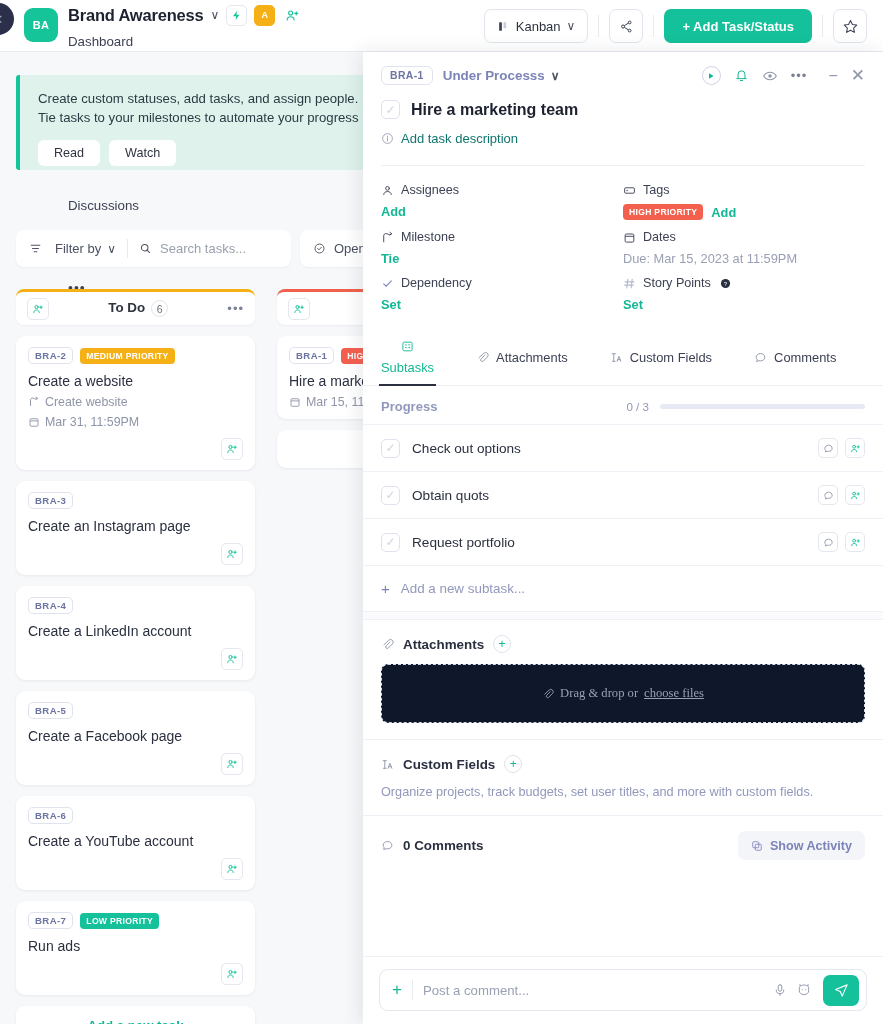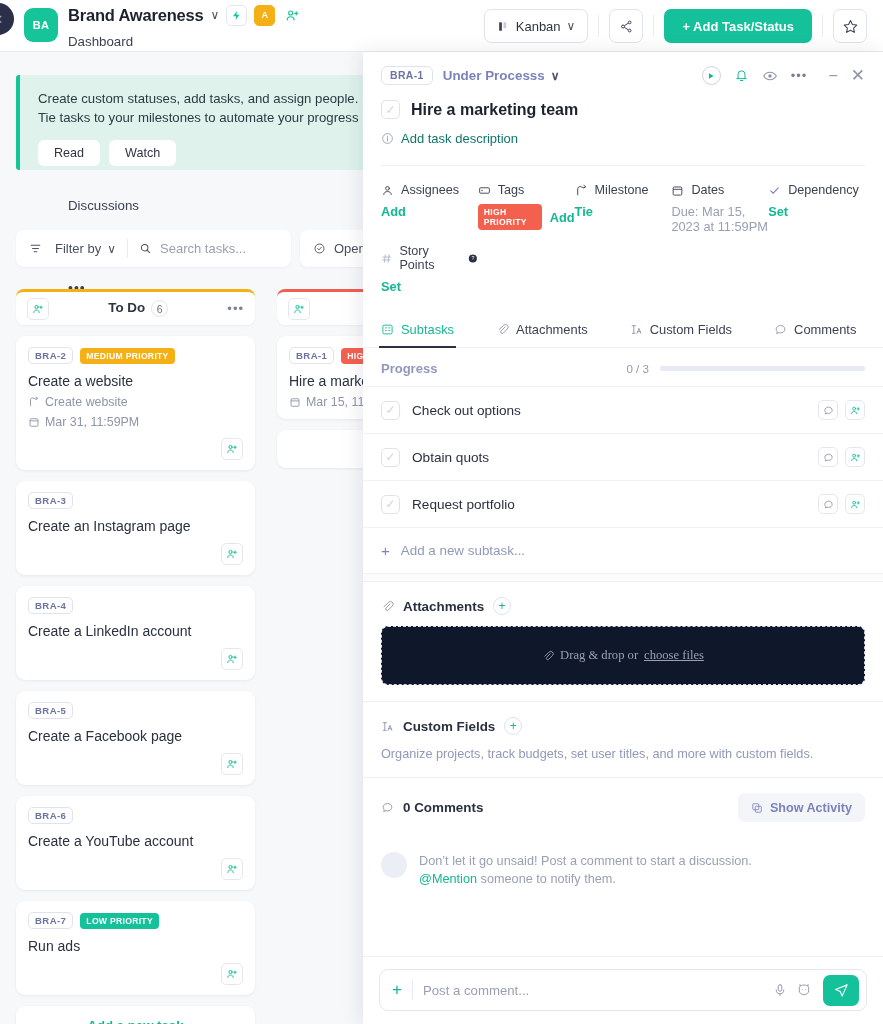--- a/index.html
+++ b/index.html
@@ -165,34 +165,34 @@
     width: 19px; height: 19px; border: 1.4px solid #dfe2ec; border-radius: 5px;
     display: flex; align-items: center; justify-content: center; color: #cfd4e0; font-size: 12px;
   }
   .p-title { font-size: 16px; font-weight: bold; color: #1e2230; }
   .p-desc { margin-top: 12px; font-size: 13px; color: #0f766e; display: flex; align-items: center; gap: 7px; }
 
   .p-divider { height: 1px; background: #edeff4; margin-top: 19px; }
 
   .meta-grid {
     padding: 17px 18px 16px 18px;
-    display: grid; grid-template-columns: 1fr 1fr 1fr 1fr 1fr; row-gap: 10px;
+    display: grid; grid-template-columns: 1fr 1fr; row-gap: 10px;
   }
   .meta-lbl { font-size: 12.6px; color: #3c4254; display: flex; align-items: center; gap: 7px; }
   .meta-val { font-size: 12.8px; margin-top: 7px; display: flex; align-items: center; gap: 8px; }
   .lnk { color: #14b794; font-weight: bold; }
   .muted { color: #9aa0b4; }
 
   .tabs { display: flex; border-bottom: 1px solid #edeff4; padding: 0 18px; }
   .tab {
     display: flex; align-items: center; gap: 7px; font-size: 12.9px; color: #3c4254;
     padding: 12px 0 10px 0; margin-right: 42px; position: relative; white-space: nowrap;
   }
   .tab:last-child { margin-right: 0; }
-  .tab.active { color: #14b794; }
+  .tab.active { color: #14b794; flex-direction: column; }
   .tab.active::after {
     content: ""; position: absolute; left: -2px; right: -2px; bottom: -1px; height: 2.5px; background: #2b3040;
   }
 
   .p-body { flex: 1; overflow: hidden; }
   .prog-row { display: flex; align-items: center; padding: 13px 18px 10px 18px; }
   .prog-lbl { font-size: 13px; color: #9198bb; font-weight: bold; }
   .prog-num { font-size: 11.6px; color: #9198bb; margin-left: auto; margin-right: 11px; }
   .prog-bar { width: 205px; height: 5px; border-radius: 3px; background: #e7e9f4; }
 
@@ -801,27 +801,20 @@
         </span>
         <span class="show-act">
           <svg width="12" height="12" viewBox="0 0 24 24" fill="none" stroke="#7b83b8" stroke-width="1.7">
               <rect x="3.5" y="3.5" width="12" height="12" rx="2"></rect>
               <rect x="8.5" y="8.5" width="12" height="12" rx="2"></rect>
             </svg>
           <span>Show Activity</span>
         </span>
       </div>
 
-      <div class="cm-empty">
-        <span class="cm-avatar"></span>
-        <span class="cm-text">
-          <span>Don’t let it go unsaid! Post a comment to start a discussion.</span><br>
-          <span class="mention">@Mention</span><span> someone to notify them.</span>
-        </span>
-      </div>
     </div>
 
     <div class="composer">
       <div class="comp-box">
         <span class="comp-plus">+</span>
         <span class="comp-sep"></span>
         <span class="comp-ph">Post a comment...</span>
         <span class="comp-icon">
           <svg width="14" height="14" viewBox="0 0 24 24" fill="none" stroke="#8f95a8" stroke-width="1.7" stroke-linecap="round">
               <rect x="9" y="3" width="6" height="11" rx="3"></rect>

